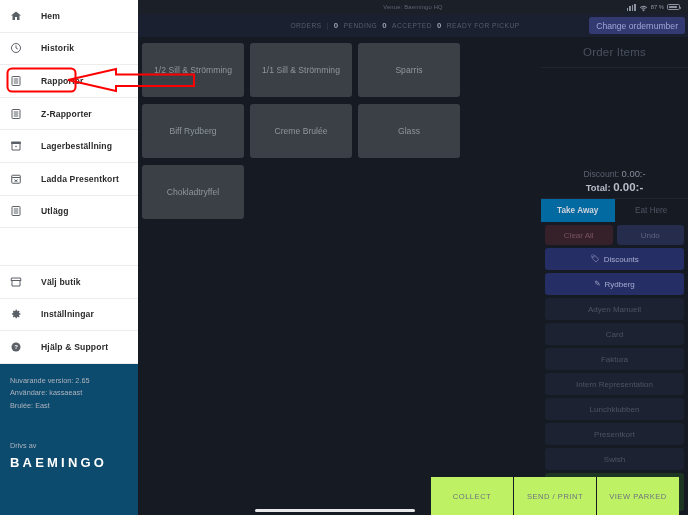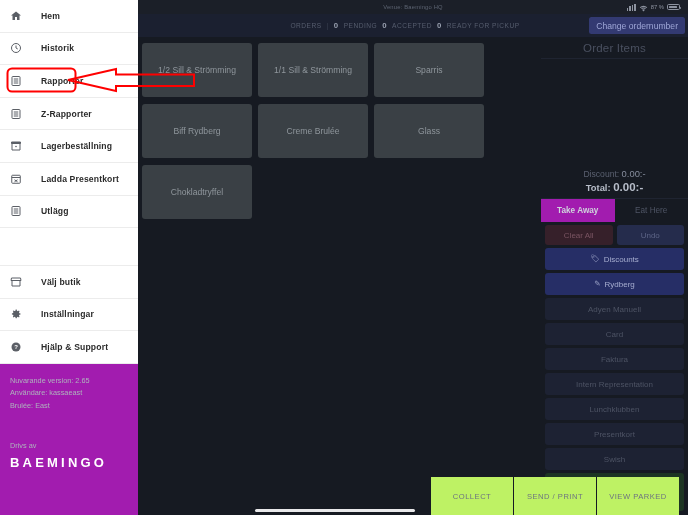--- a/index.html
+++ b/index.html
@@ -33,21 +33,21 @@
     letter-spacing: .15px; white-space: nowrap; padding-left: 8px;
   }
   .nav-ic { width: 12px; height: 12px; flex: 0 0 12px;
             display: flex; align-items: center; justify-content: center; }
   .nav-ic svg { display: block; }
   .nav-spacer { flex: 1 1 auto; border-bottom: 1px solid #ececec; }
   .nav-bottom { display: flex; flex-direction: column; }
   .nav-bottom .nav-item { border-top: 0; border-bottom: 1px solid #ececec; }
 
   .footer {
-    background: #a21caf;
+    background: #0c4a6e;
     flex: 1 1 auto;
     padding: 11px 10px 8px 10px;
     display: flex; flex-direction: column;
   }
   .footer .fline {
     font-size: 7.3px; color: #aeb3bd; line-height: 12.5px; white-space: nowrap;
   }
   .footer .drivs { font-size: 7.3px; color: #aeb3bd; margin-top: 29px; }
   .footer .brand {
     font-size: 13px; color: #ffffff; font-weight: bold;
@@ -100,52 +100,52 @@
   }
 
   .content { display: flex; height: 478px; }
   .grid-area {
     flex: 1 1 auto; padding: 6px 6px 0 4px;
     display: flex; flex-wrap: wrap; align-content: flex-start;
     gap: 7px 6px;
     background: #161a22;
   }
   .tile {
-    width: 110px; height: 54px;
+    width: 102px; height: 54px;
     background: #3a4045; border-radius: 3px;
     display: flex; align-items: center; justify-content: center;
     color: #8f969c; font-size: 8.6px; text-align: center;
     padding: 0 4px; line-height: 12px;
   }
 
   
   .right {
     width: 147px; flex: 0 0 147px;
     background: #161a22;
     display: flex; flex-direction: column;
     height: 478px;
   }
   .oi-title {
-    height: 22px; display:flex; align-items:center; justify-content:center;
+    height: 31px; display:flex; align-items:center; justify-content:center;
     font-size: 11.5px; color: #4a5060; letter-spacing:.2px;
     border-bottom: 1px solid #1f2431;
   }
   .oi-list { flex: 1 1 auto; }
   .totals { padding: 0 6px 5px 6px; text-align: center; }
   .disc { font-size: 8.6px; color: #5a6070; margin-bottom: 2px; }
   .disc b { color: #868d9d; font-weight: normal; font-size: 9.4px; }
   .tot { font-size: 9.4px; color: #b7bdc9; font-weight: bold; }
   .tot b { font-size: 11.5px; }
 
   .segment { display: flex; height: 24px; border-top: 1px solid #1f2431; }
   .seg {
     flex: 1 1 50%; display:flex; align-items:center; justify-content:center;
     font-size: 8.2px; font-weight: bold;
   }
-  .seg.on { background: #a21caf; color: #cfd3dc; }
+  .seg.on { background: #0369a1; color: #cfd3dc; }
   .seg.off { color: #4e5464; font-weight: normal; }
 
   .rbtns { padding: 3px 4px 4px 4px; display: flex; flex-direction: column; gap: 3px; text-align: right; }
   .rrow { display: flex; gap: 4px; }
   .rbtn {
     height: 20px; border-radius: 3px;
     display: flex; align-items: center; justify-content: center; gap: 4px;
     font-size: 8px; white-space: nowrap;
   }
   .rbtn.half { flex: 1 1 50%; }

